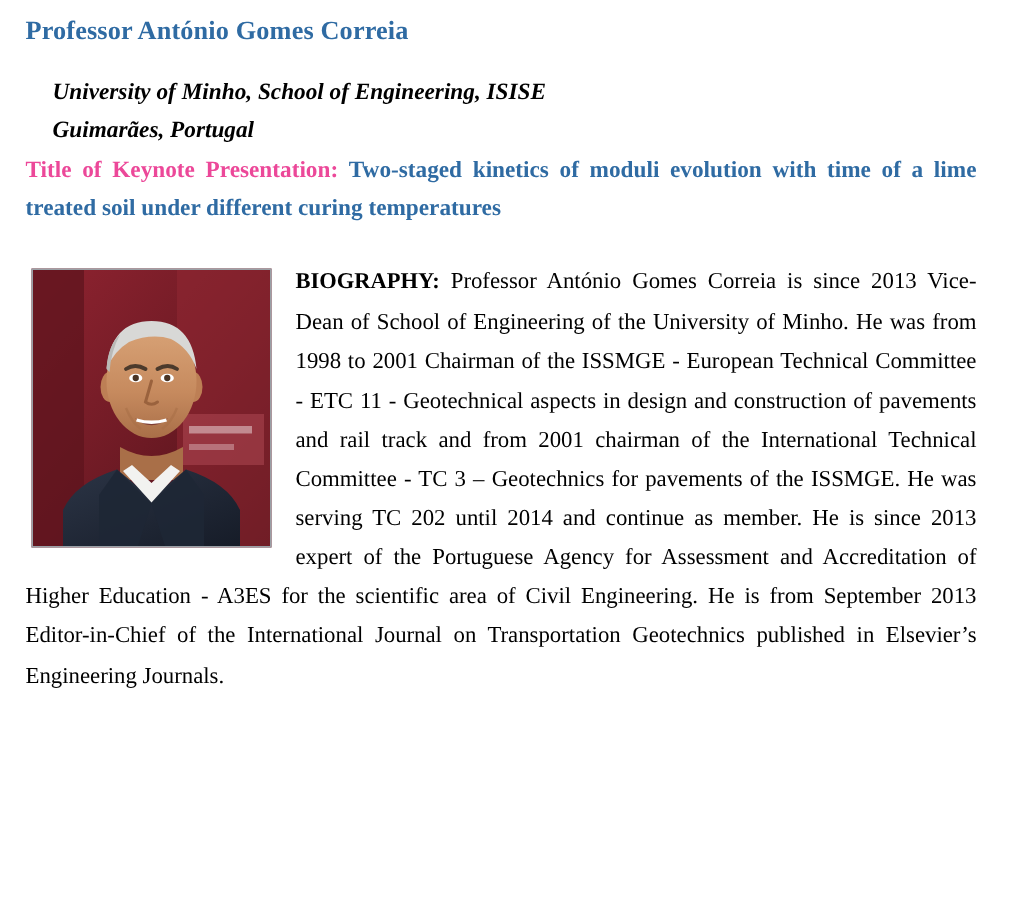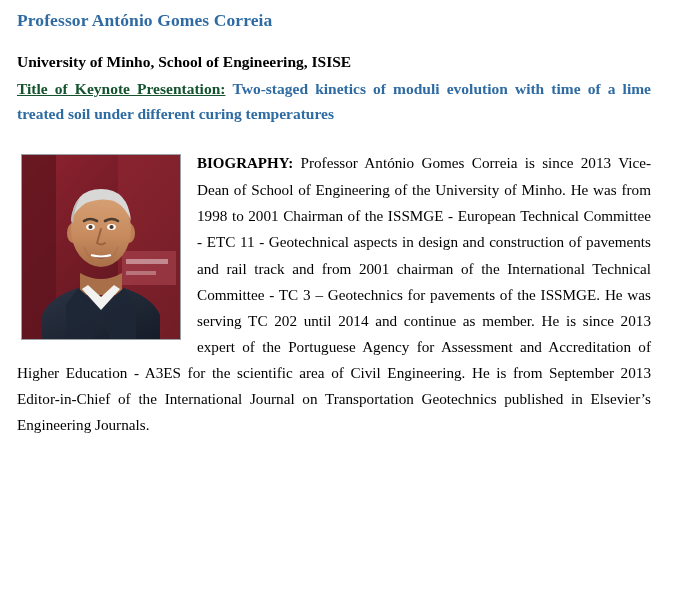--- a/index.html
+++ b/index.html
@@ -23,21 +23,22 @@
   }
   .speaker-name {
     color: #2f6ba3;
     font-weight: bold;
     font-size: 17.5px;
     letter-spacing: 0.1px;
     margin: 2px 0 0 3px;
   }
   .affil-block {
     margin-top: 18px;
-    margin-left: 3px;
+    margin-left: 21px;
+    font-style: italic;
   }
   .affil-line {
     font-weight: bold;
     font-size: 15.5px;
     line-height: 1.62;
   }
   .email-line {
     font-weight: bold;
     font-size: 15.5px;
     line-height: 1.62;
@@ -45,22 +46,21 @@
   .title-block {
     margin-left: 3px;
     margin-top: 2px;
     font-size: 15.5px;
     line-height: 1.62;
     text-align: justify;
     text-justify: inter-word;
   }
   .title-label {
     font-weight: bold;
-    color: #14532d;
-    text-decoration: underline;
+    color: #ec4899;
   }
   .title-value {
     color: #2f6ba3;
     font-weight: bold;
   }
   .bio-section {
     margin-top: 24px;
     margin-left: 3px;
   }
   .portrait {
@@ -94,20 +94,21 @@
 </style>
 </head>
 <body>
 
 <div class="page">
 
   <div class="speaker-name">Professor António Gomes Correia</div>
 
   <div class="affil-block">
     <div class="affil-line">University of Minho, School of Engineering, ISISE</div>
+    <div class="affil-line">Guimarães, Portugal</div>
   </div>
 
   <div class="title-block">
     <span class="title-label">Title of Keynote Presentation:</span>
     <span class="title-value">Two-staged kinetics of moduli evolution with time of a lime treated soil under different curing temperatures</span>
   </div>
 
   <div class="bio-section clearfix">
 
     <div class="portrait">

